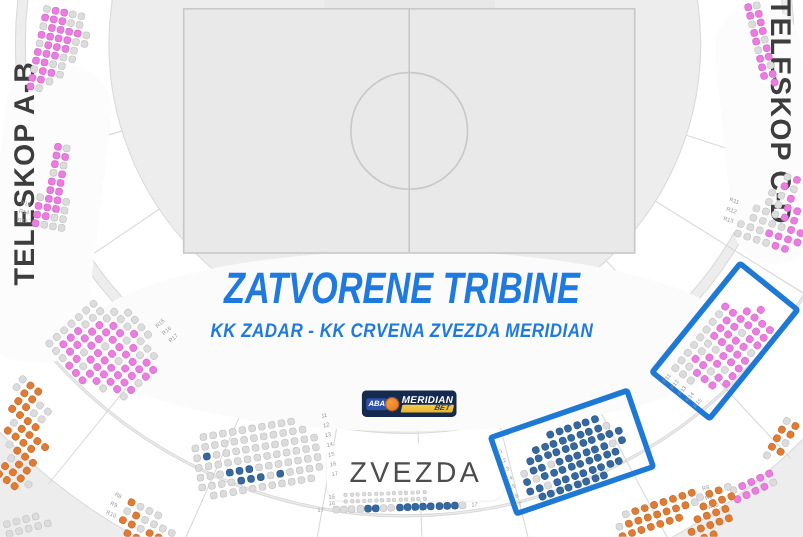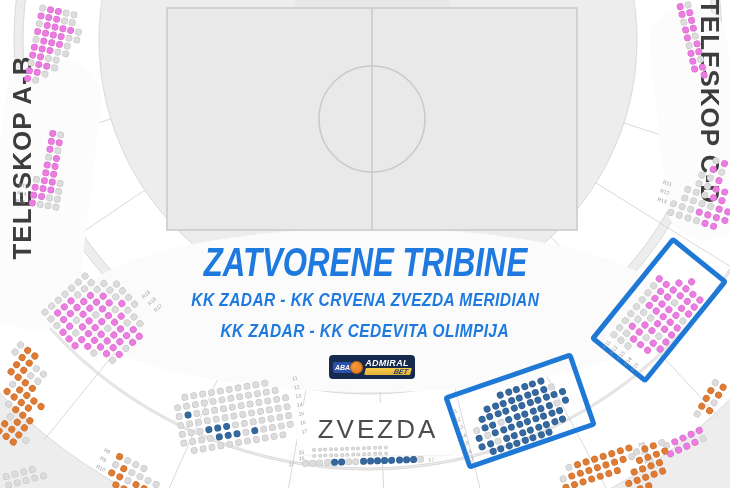--- a/index.html
+++ b/index.html
@@ -116,29 +116,26 @@
 
   <div class="sidelab left">TELESKOP A-B</div>
   <div class="sidelab right">TELESKOP C-D</div>
 
   <div id="main-title" class="titleline">
     <span class="tx">ZATVORENE TRIBINE</span>
   </div>
   <div id="match-1" class="titleline">
     <span class="tx">KK ZADAR - KK CRVENA ZVEZDA MERIDIAN</span>
   </div>
-  <div id="match-2" class="titleline">
-    <span class="tx">KK ZADAR - KK CEDEVITA OLIMPIJA</span>
-  </div>
 
   <div class="aba-logo">
     <span class="aba-box">ABA</span>
     <span class="aba-ball"></span>
     <span class="aba-right">
-      <span class="aba-admiral">ADMIRAL</span>
+      <span class="aba-admiral">MERIDIAN</span>
       <span class="aba-bet">BET</span>
     </span>
   </div>
 
   <div class="press-box">
     <span class="tx">ZVEZDA</span>
   </div>
 
   <div id="box-center" class="hbox">
     <div id="box-center-dots" class="dots-host">

